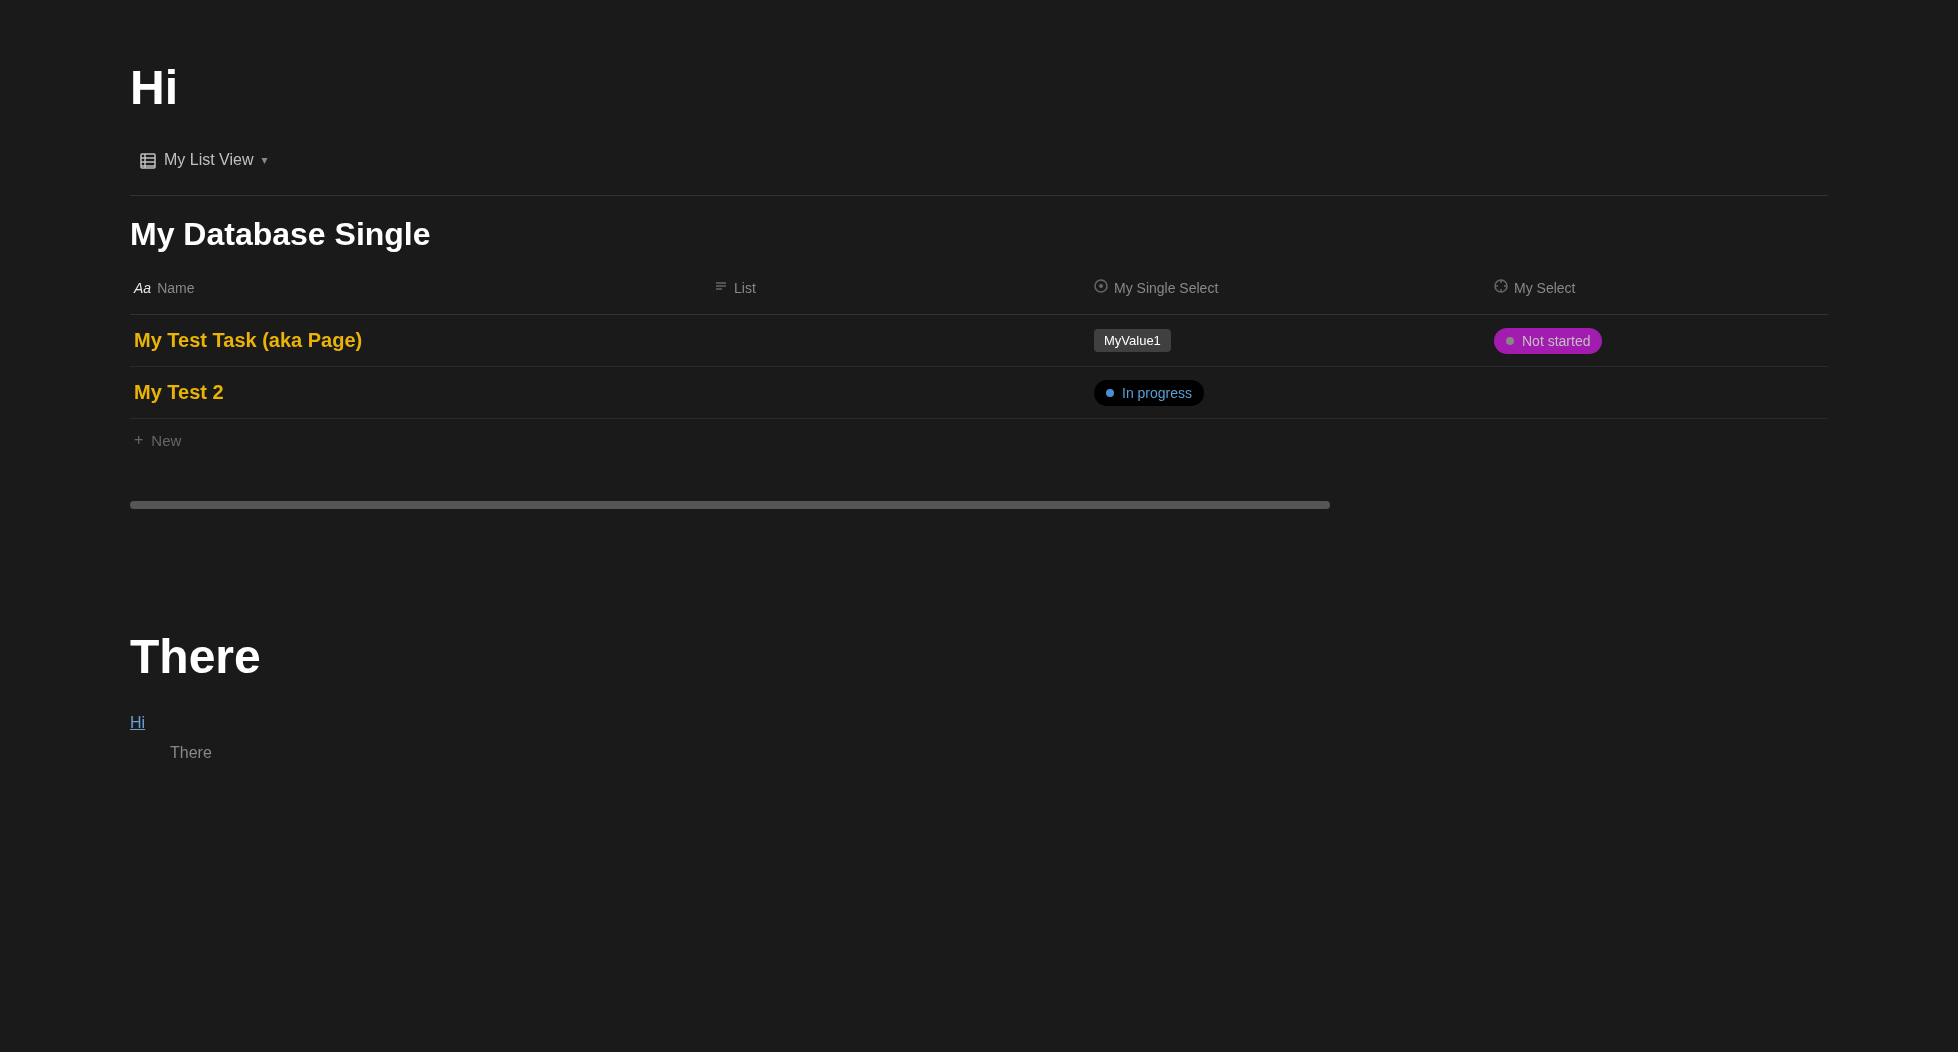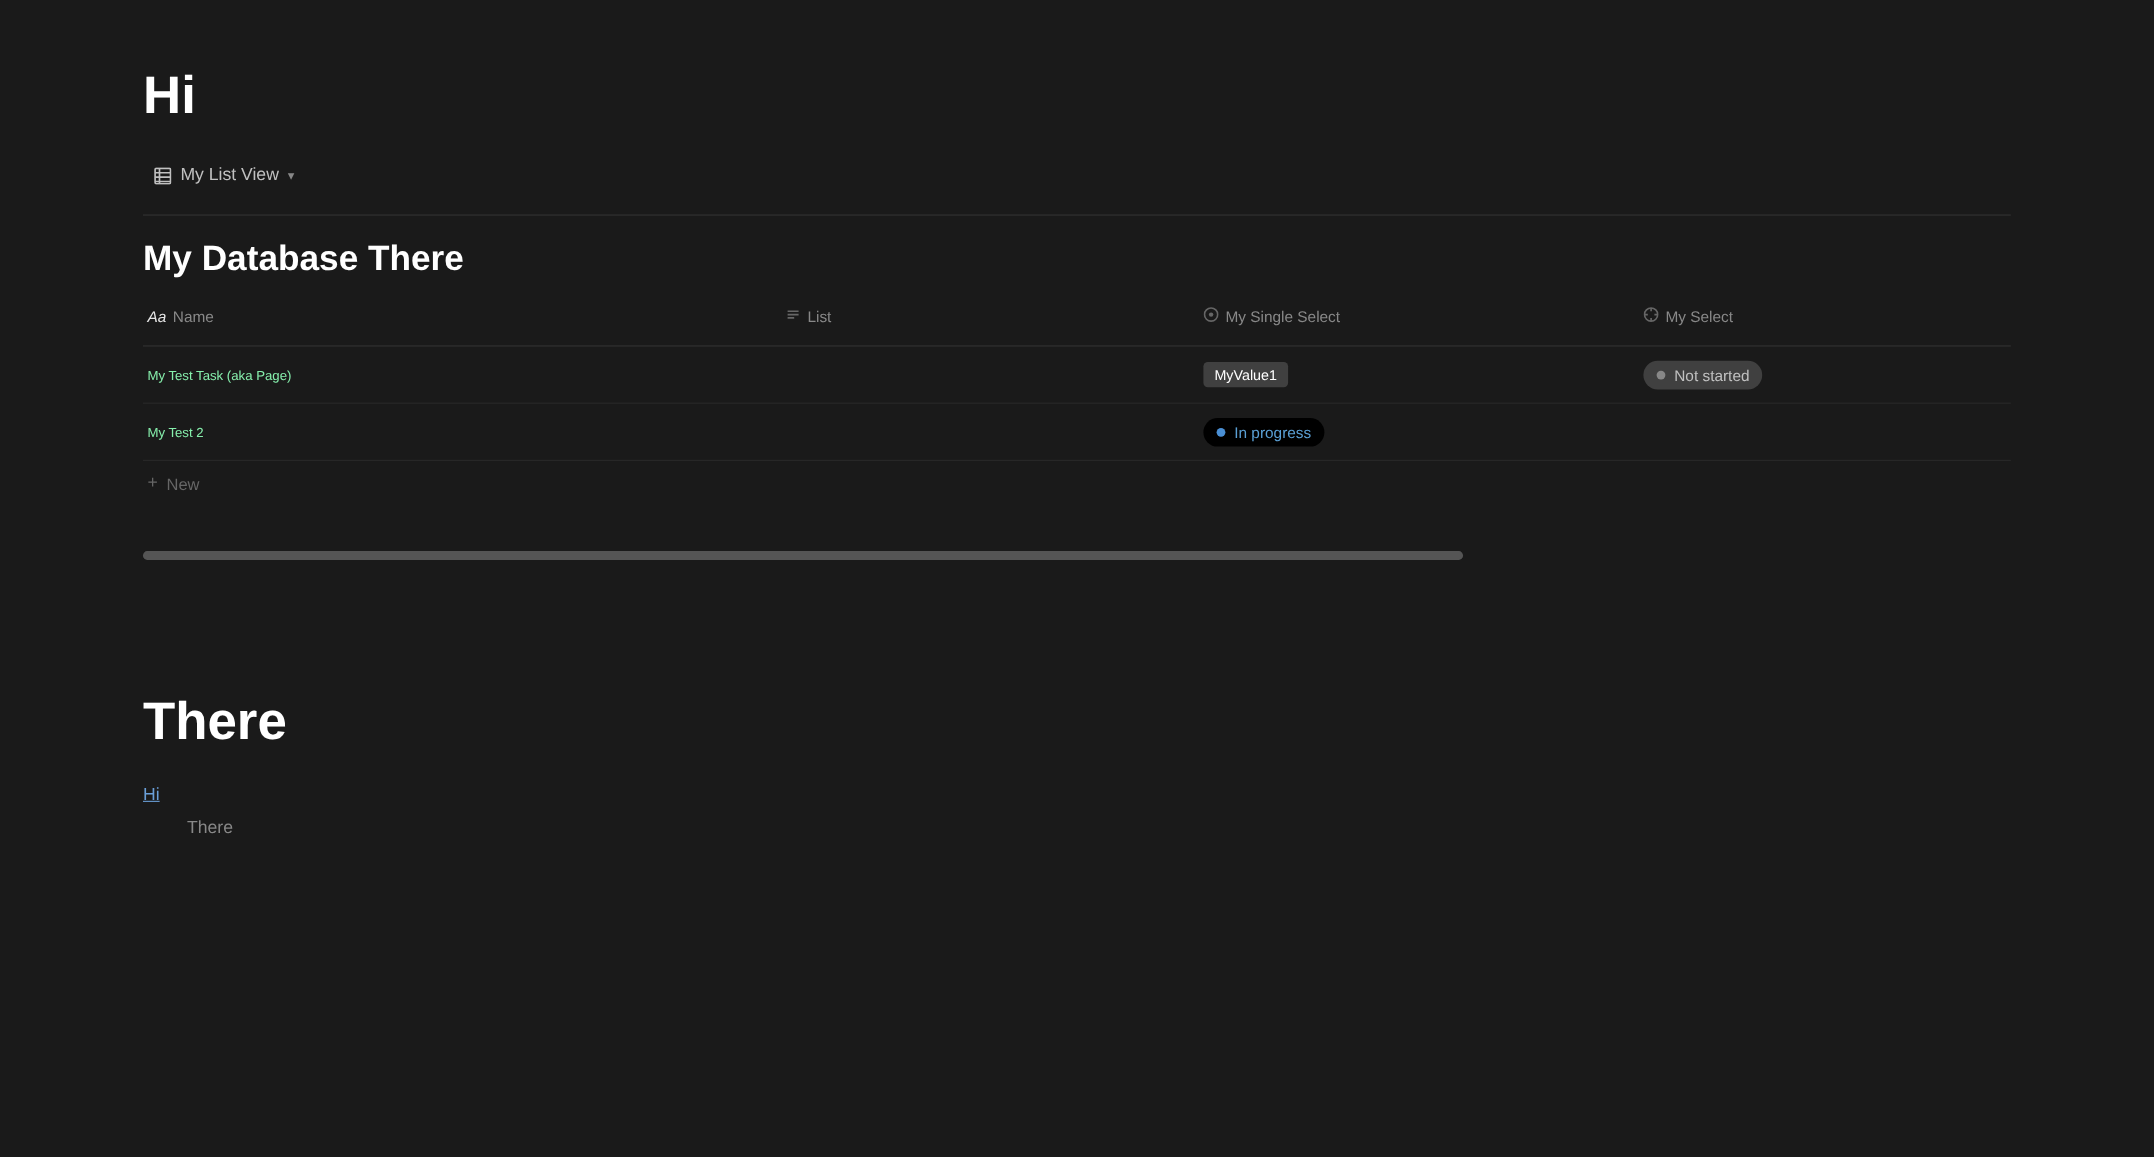--- a/index.html
+++ b/index.html
@@ -101,23 +101,23 @@
       min-height: 52px;
     }
 
     .cell {
       display: flex;
       align-items: center;
       padding: 10px 4px;
     }
 
     .cell-name {
-      font-size: 12px;
-      font-weight: 400;
-      color: #86efac;
+      font-size: 20px;
+      font-weight: 700;
+      color: #eab308;
     }
 
     .badge {
       padding: 4px 10px;
       border-radius: 4px;
       font-size: 13px;
       font-weight: 500;
     }
 
     .badge-amber {
@@ -135,21 +135,21 @@
       display: flex;
       align-items: center;
       gap: 8px;
       padding: 5px 12px;
       border-radius: 20px;
       font-size: 14px;
       font-weight: 500;
     }
 
     .status-not-started {
-      background-color: #404040;
+      background-color: #a21caf;
       color: #c0c0c0;
     }
 
     .status-dot-gray {
       width: 8px;
       height: 8px;
       border-radius: 50%;
       background: #888;
     }
 
@@ -229,21 +229,21 @@
         <line x1="1" y1="13" x2="15" y2="13"></line>
         <line x1="5" y1="1" x2="5" y2="15"></line>
       </svg>
     </span>
     <span>My List View</span>
     <span style="color:#888; font-size:12px;">▾</span>
   </div>
 
   <div class="divider"></div>
 
-  <h2 class="database-title">My Database There</h2>
+  <h2 class="database-title">My Database Single</h2>
 
   <div class="table-container">
 
     <div class="table-header">
       <div class="col-name cell header-cell">
         <span style="color:#e5e5e5; font-size:14px; font-style:italic;">Aa</span>
         <span>Name</span>
       </div>
       <div class="col-tags cell header-cell">
         <span style="color:#666;">

